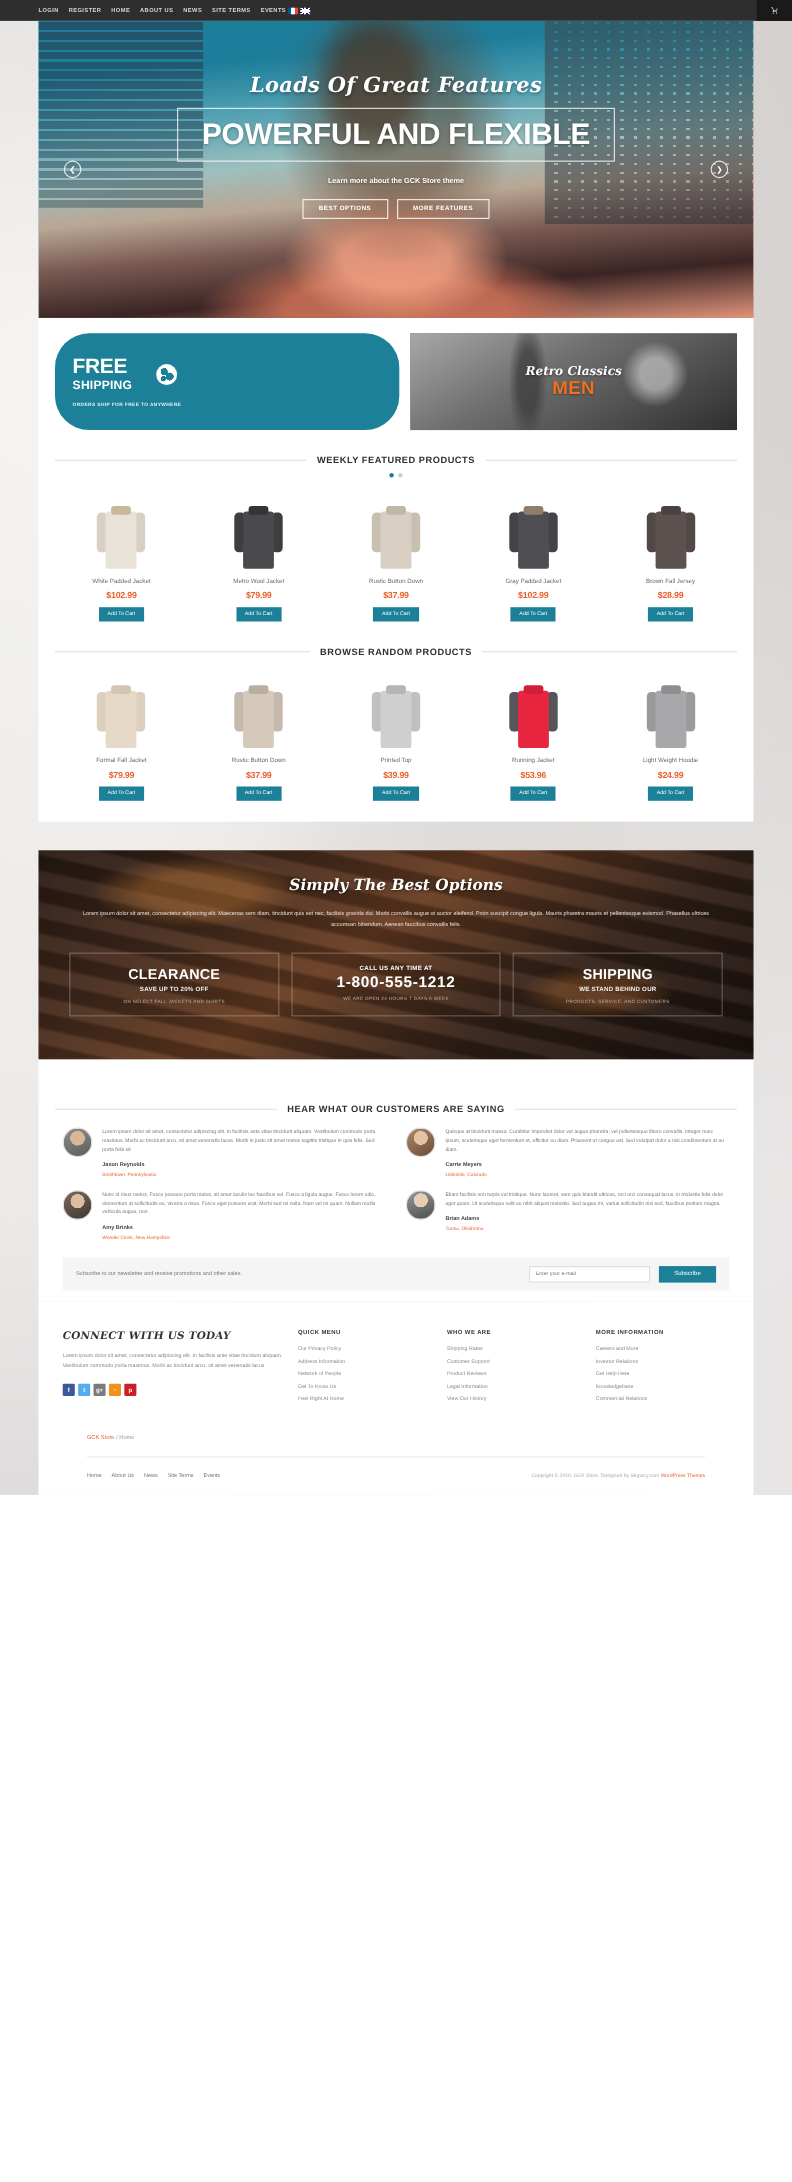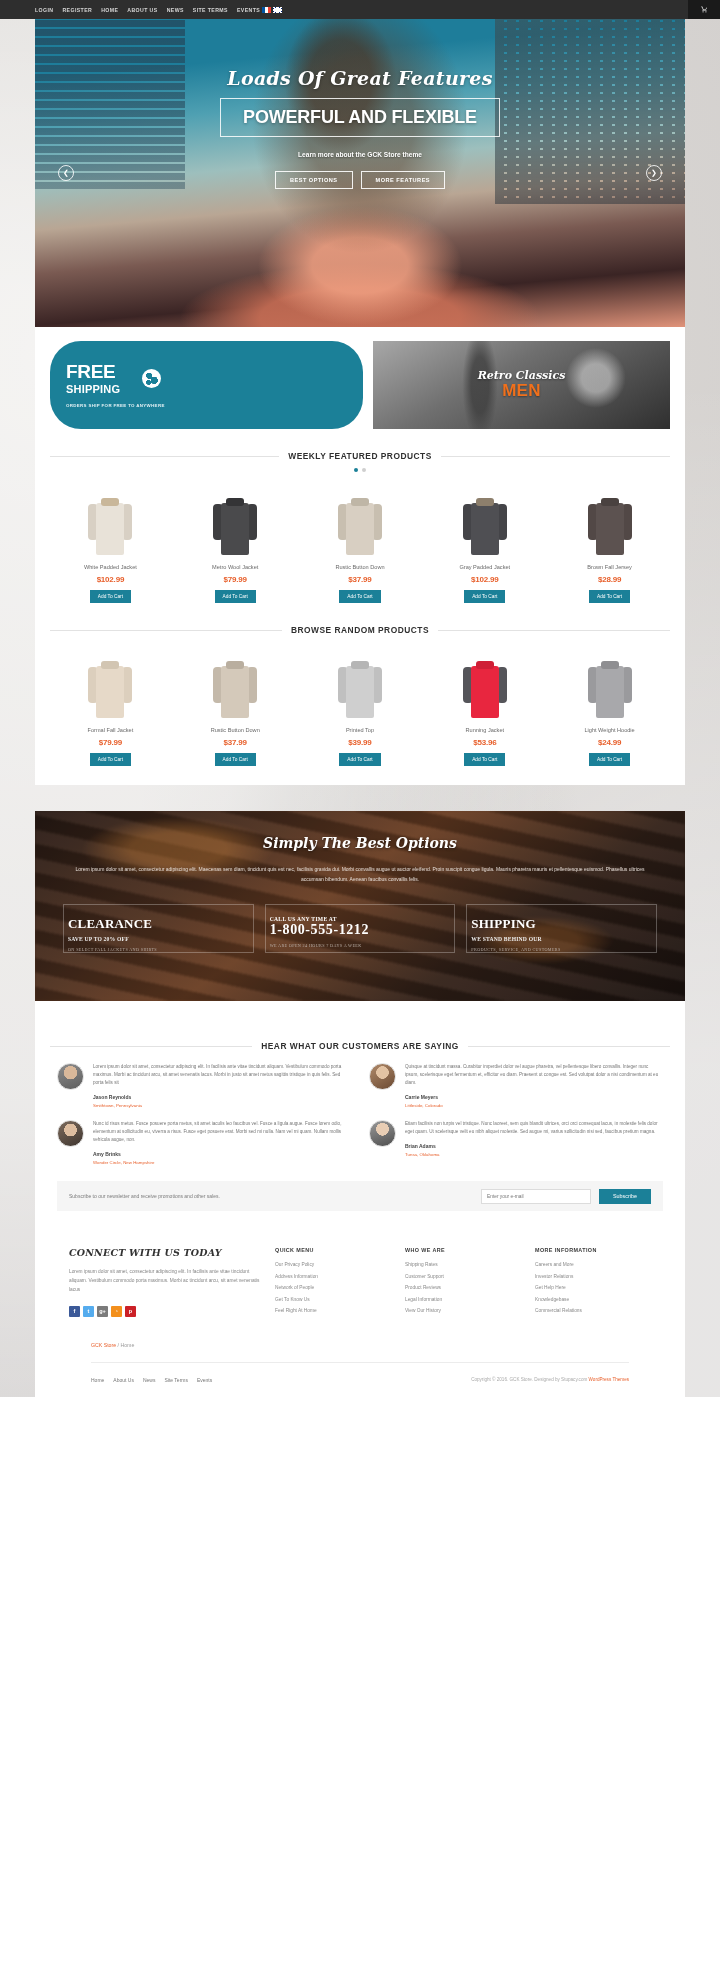--- a/index.html
+++ b/index.html
@@ -76,21 +76,21 @@
     width:84px; height:13px; border:1px solid #dcdcdc; background:#fff;
     display:flex; align-items:center; padding:0 4px;
   }
   .search-box input{
     border:none; outline:none; font-size:5px; color:#aaa; width:100%;
     font-family:"Liberation Sans", sans-serif; background:transparent;
   }
 
   
   .hero{
-    position:relative; height:308px; margin:0 35px; overflow:hidden;
+    position:relative; height:270px; margin:0 35px; overflow:hidden;
     background:linear-gradient(160deg,#2b8ca8 0%,#3a9ab4 18%,#7fb9c4 40%,#c9a894 62%,#e8a892 80%,#d98f78 100%);
   }
   .hero-img{
     position:absolute; inset:0;
     background:
       radial-gradient(ellipse 150px 180px at 50% 34%, rgba(90,60,40,.50) 0 36%, transparent 72%),
       radial-gradient(ellipse 70px 90px at 47% 20%, rgba(60,35,20,.55) 0 45%, transparent 80%),
       radial-gradient(ellipse 120px 70px at 50% 80%, rgba(240,160,130,.85) 0 40%, transparent 85%),
       radial-gradient(ellipse 200px 60px at 50% 97%, rgba(200,110,85,.9) 0 50%, transparent 90%),
       linear-gradient(175deg, #1e7d9a 0 16%, #4fa0b2 30%, #9dbfbd 46%, #b9a694 58%, #7a5a52 70%, #3a2424 84%, #e0937a 100%);
@@ -114,21 +114,21 @@
   .hero-script{
     font-family:"DejaVu Serif", serif; font-style:italic; font-weight:bold;
     color:#fff; font-size:19px; letter-spacing:.3px;
     text-shadow:0 1px 3px rgba(0,0,0,.35);
   }
   .hero-box{
     margin-top:9px; border:1.5px solid rgba(255,255,255,.85);
     padding:8px 22px;
   }
   .hero-title{
-    color:#fff; font-size:18px; font-weight:bold; letter-spacing:-.2px;
+    color:#fff; font-size:27px; font-weight:bold; letter-spacing:-.2px;
     text-shadow:0 1px 3px rgba(0,0,0,.3);
   }
   .hero-sub{
     margin-top:14px; color:#fff; font-size:6.6px; font-weight:bold;
     text-shadow:0 1px 2px rgba(0,0,0,.4);
   }
   .hero-btns{ margin-top:13px; display:flex; gap:8px; }
   .hero-btn{
     border:1px solid rgba(255,255,255,.9); color:#fff; background:transparent;
     font-size:5.6px; font-weight:bold; letter-spacing:.5px; padding:5px 14px;
@@ -238,21 +238,21 @@
   .options-inner{ position:relative; z-index:3; padding:24px 28px 0; text-align:center; }
   .opt-title{
     font-family:"DejaVu Serif", serif; font-style:italic; font-weight:bold;
     color:#fff; font-size:14px; text-shadow:0 1px 3px rgba(0,0,0,.5);
   }
   .opt-para{
     color:#e6ded8; font-size:5px; line-height:1.9; margin-top:14px; padding:0 10px;
   }
   .opt-cards{ display:flex; gap:11px; margin-top:20px; }
   .opt-card{
-    flex:1; border:1px solid rgba(255,255,255,.28); padding:11px 4px 0; text-align:left;font-family:Liberation Serif, serif;
+    flex:1; border:1px solid rgba(255,255,255,.28); padding:11px 4px 10px; text-align:center;
   }
   .oc-h{ color:#fff; font-size:13px; font-weight:bold; letter-spacing:.2px; }
   .oc-h.phone{ color:#fff; font-size:14px; font-weight:bold; letter-spacing:.6px; }
   .oc-s{ color:#eee; font-size:5.6px; font-weight:bold; margin-top:4px; letter-spacing:.2px; }
   .oc-t{ color:#b9aea6; font-size:4.2px; margin-top:5px; letter-spacing:.35px; }
   .oc-pre{ color:#fff; font-size:5.6px; font-weight:bold; letter-spacing:.3px; }
 
   
   .testi-wrap{ background:#fff; margin:0 35px; padding:18px 0 10px; }
   .testi-grid{ display:flex; flex-wrap:wrap; padding:12px 22px 0; gap:12px 18px; }
@@ -281,21 +281,21 @@
     width:110px; height:15px; border:1px solid #dcdcdc; background:#fff;
     font-size:4.8px; color:#aaa; padding:0 5px; outline:none;
     font-family:"Liberation Sans",sans-serif;
   }
   .news-btn{
     background:#1b8098; color:#fff; border:none; height:15px; padding:0 14px;
     font-size:5.4px; cursor:pointer; font-family:"Liberation Sans",sans-serif;
   }
 
   
-  .footer{ background:#fff; margin:0 35px; padding:26px 34px 0; }
+  .footer{ background:#fff; margin:0 35px; padding:26px 22px 0; }
   .footer-cols{ display:flex; gap:14px; }
   .fcol-about{ width:33%; }
   .f-title-script{
     font-family:"DejaVu Serif", serif; font-style:italic; font-weight:bold;
     color:#333; font-size:9.5px; letter-spacing:.2px;
   }
   .f-about{ font-size:4.8px; line-height:1.9; color:#858585; margin-top:9px; }
   .socials{ display:flex; gap:3px; margin-top:11px; }
   .soc{ width:11px; height:11px; border-radius:1px; display:flex; align-items:center; justify-content:center; color:#fff; font-size:5.5px; font-weight:bold; cursor:pointer; }
   .fcol{ flex:1; }

